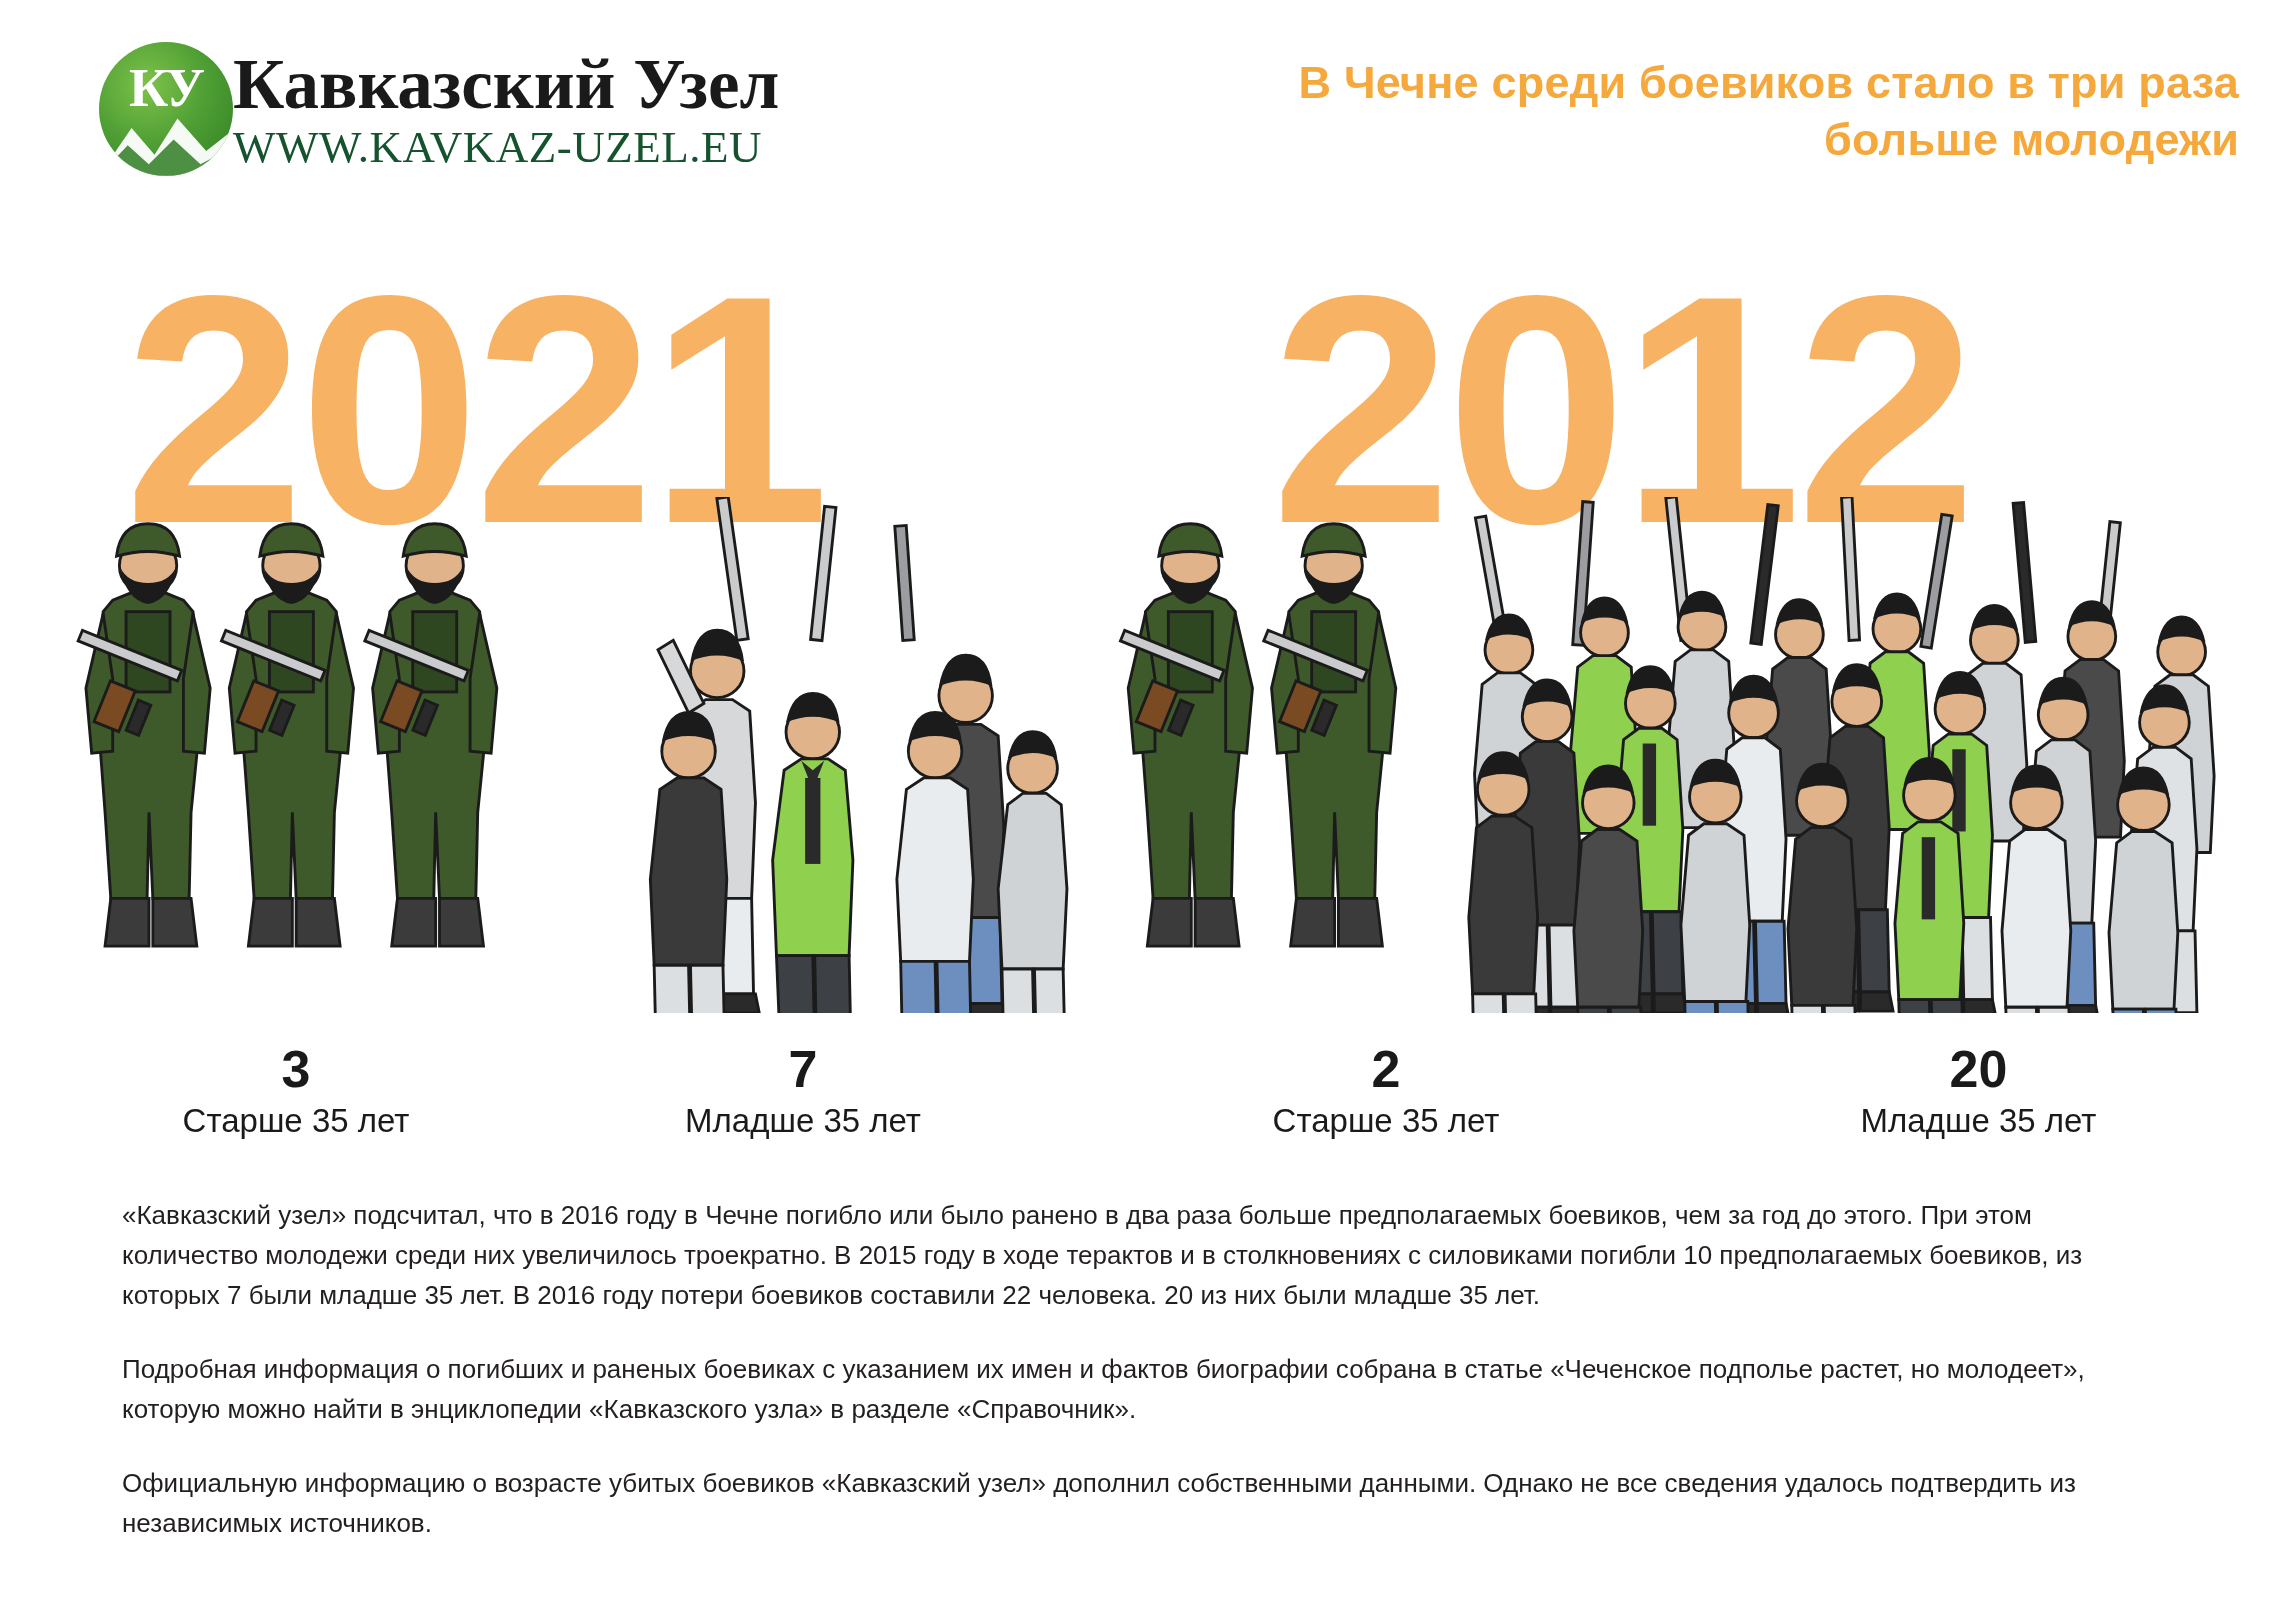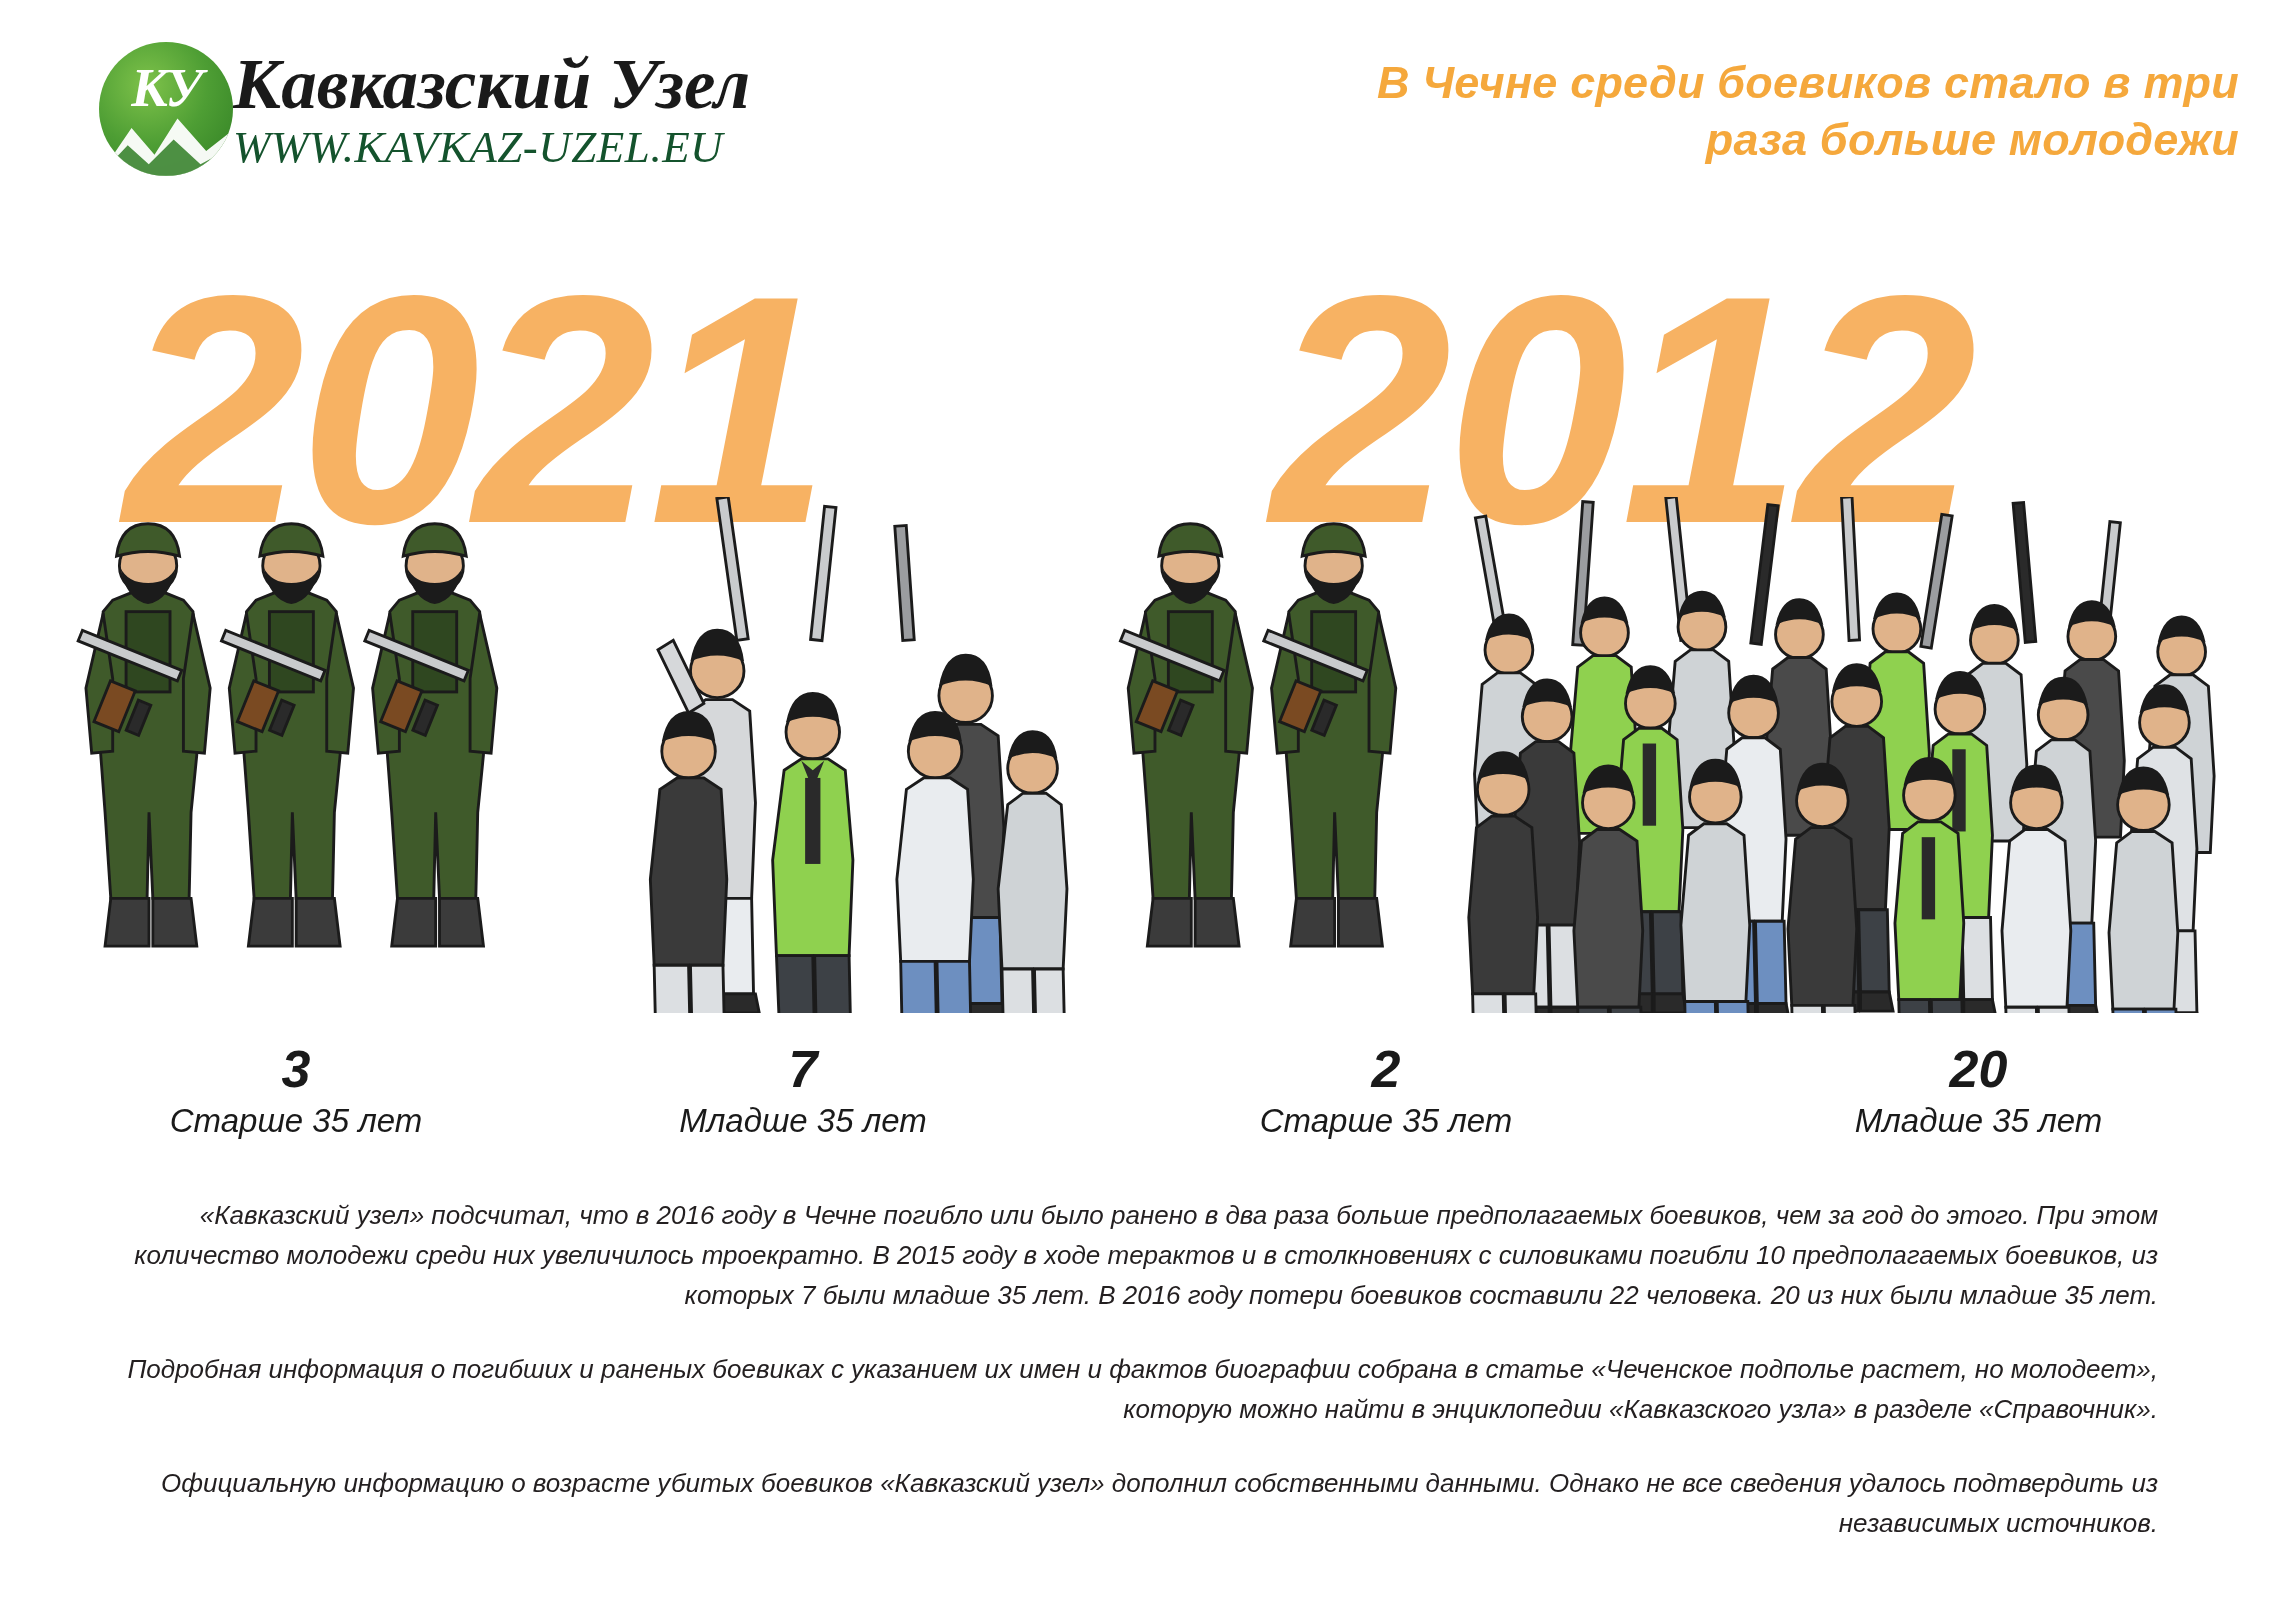--- a/index.html
+++ b/index.html
@@ -14,21 +14,20 @@
     color: #231f20;
     overflow: hidden;
     position: relative;
   }
   .page {
     position: relative;
     width: 2020px;
     height: 1621px;
     background: #ffffff;
     box-sizing: border-box;
-    font-style: italic;
   }
 
   
   .header {
     position: absolute;
     top: 0;
     left: 0;
     width: 2294px;
     height: 239px;
   }
@@ -151,21 +150,21 @@
   .body-text {
     position: absolute;
     left: 122px;
     top: 1195px;
     width: 2036px;
     font-size: 26px;
     line-height: 40px;
     color: #231f20;
     text-align: left;
   }
-  .body-text p { margin: 0 0 34px 0; text-align: right; }
+  .body-text p { margin: 0 0 34px 0; }
   .body-text p:last-child { margin-bottom: 0; }
 </style>
 </head>
 <body>
 
 <div class="page">
 
   <div class="header">
 
     <div class="logo-wrap">

